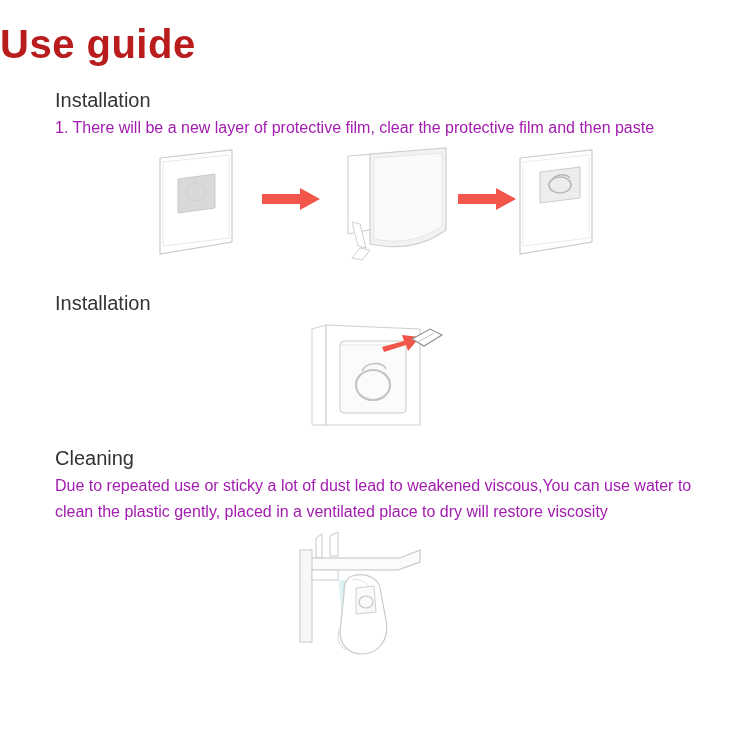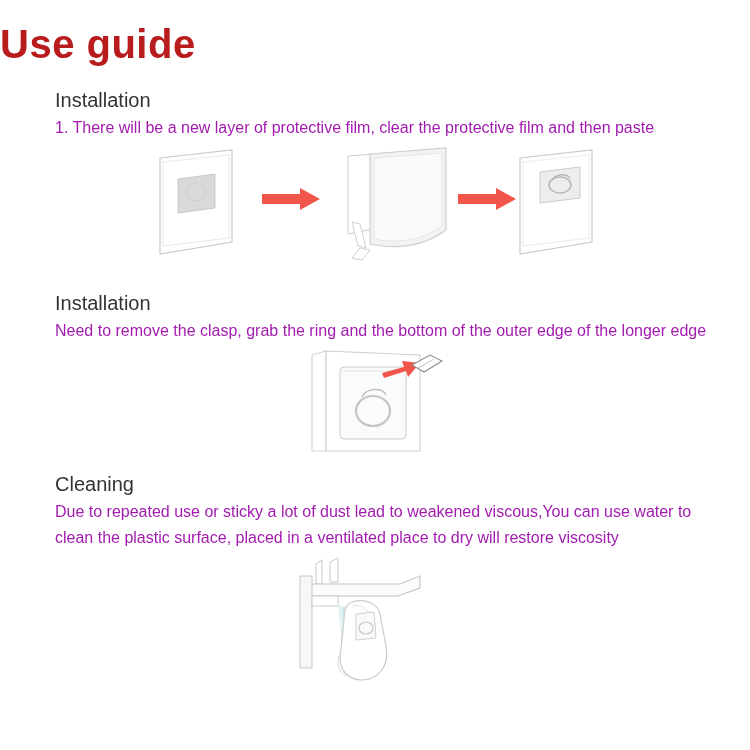--- a/index.html
+++ b/index.html
@@ -93,21 +93,20 @@
         <path d="M523 16 L589 9 L589 92 L523 100 Z" fill="#ffffff" stroke="#e6e6e6" stroke-width="0.8"></path>
         <path d="M540 26 L580 21 L580 52 L540 57 Z" fill="#ededed" stroke="#c6c6c6" stroke-width="0.9"></path>
         <ellipse cx="560" cy="39" rx="11" ry="8" fill="none" stroke="#b9b9b9" stroke-width="1.6"></ellipse>
         <path d="M552 34 C556 28 566 27 570 32" fill="none" stroke="#b0b0b0" stroke-width="1.2"></path>
       </g>
     </svg>
   </div>
 
   <div class="sec-disassemble">
     <div class="section-heading">Installation</div>
-    <div class="section-line">Need to remove the clasp, grab the ring and the bottom of the outer edge of the longer edge</div>
 
     <svg class="figure fig-dis" width="750" height="110" viewBox="0 0 750 110">
       <g>
         <path d="M312 8 L326 4 L326 104 L312 104 Z" fill="#ffffff" stroke="#d0d0d0" stroke-width="1"></path>
         <path d="M326 4 L420 8 L420 104 L326 104 Z" fill="#ffffff" stroke="#cfcfcf" stroke-width="1.1"></path>
         <rect x="340" y="20" width="66" height="72" rx="4" fill="#fbfbfb" stroke="#cccccc" stroke-width="1"></rect>
         <ellipse cx="373" cy="64" rx="17" ry="15" fill="none" stroke="#c4c4c4" stroke-width="2.2"></ellipse>
         <path d="M362 50 C366 41 382 40 386 48" fill="none" stroke="#bdbdbd" stroke-width="1.4"></path>
         <path d="M340 24 L406 24" stroke="#e0e0e0" stroke-width="0.8"></path>
       </g>
@@ -118,21 +117,21 @@
       <g>
         <path d="M412 18 L430 8 L442 14 L424 25 Z" fill="#ffffff" stroke="#8e8e8e" stroke-width="1.1"></path>
         <path d="M418 21 L434 12" stroke="#b5b5b5" stroke-width="0.8"></path>
       </g>
     </svg>
   </div>
 
   <div class="sec-cleaning">
     <div class="section-heading">Cleaning</div>
     <div class="section-line">Due to repeated use or sticky a lot of dust lead to weakened viscous,You can use water to</div>
-    <div class="section-line">clean the plastic surface, placed in a ventilated place to dry will restore viscosity</div>
+    <div class="section-line">clean the plastic gently, placed in a ventilated place to dry will restore viscosity</div>
 
     <svg class="figure fig-clean" width="750" height="140" viewBox="0 0 750 140">
 
       <g>
         <path d="M316 10 L322 6 L322 30 L316 30 Z" fill="#ffffff" stroke="#c8c8c8" stroke-width="1"></path>
         <path d="M330 8 L338 4 L338 28 L330 28 Z" fill="#ffffff" stroke="#c8c8c8" stroke-width="1"></path>
         <path d="M310 30 L400 30 L420 22 L420 34 L398 42 L310 42 Z" fill="#fbfbfb" stroke="#c4c4c4" stroke-width="1.1"></path>
         <rect x="300" y="22" width="12" height="92" fill="#f7f7f7" stroke="#c8c8c8" stroke-width="1"></rect>
         <path d="M312 42 L338 42 L338 52 L312 52 Z" fill="#ffffff" stroke="#cccccc" stroke-width="1"></path>
       </g>

